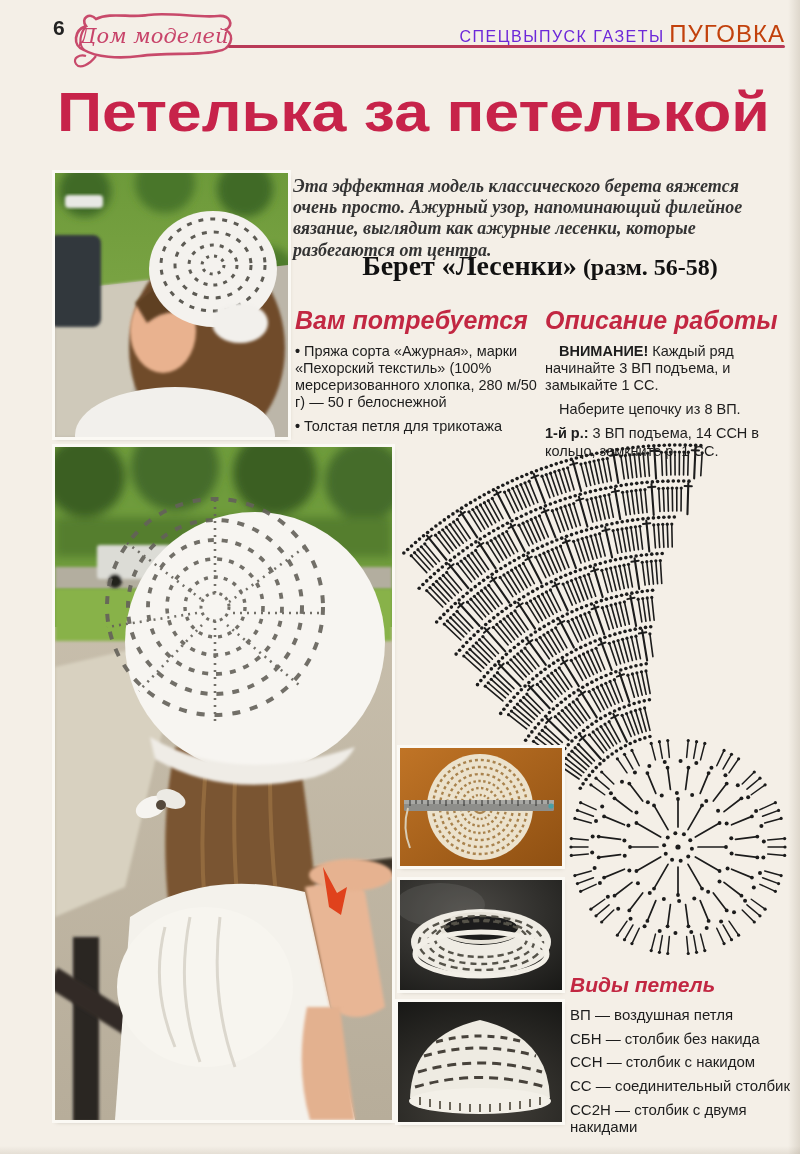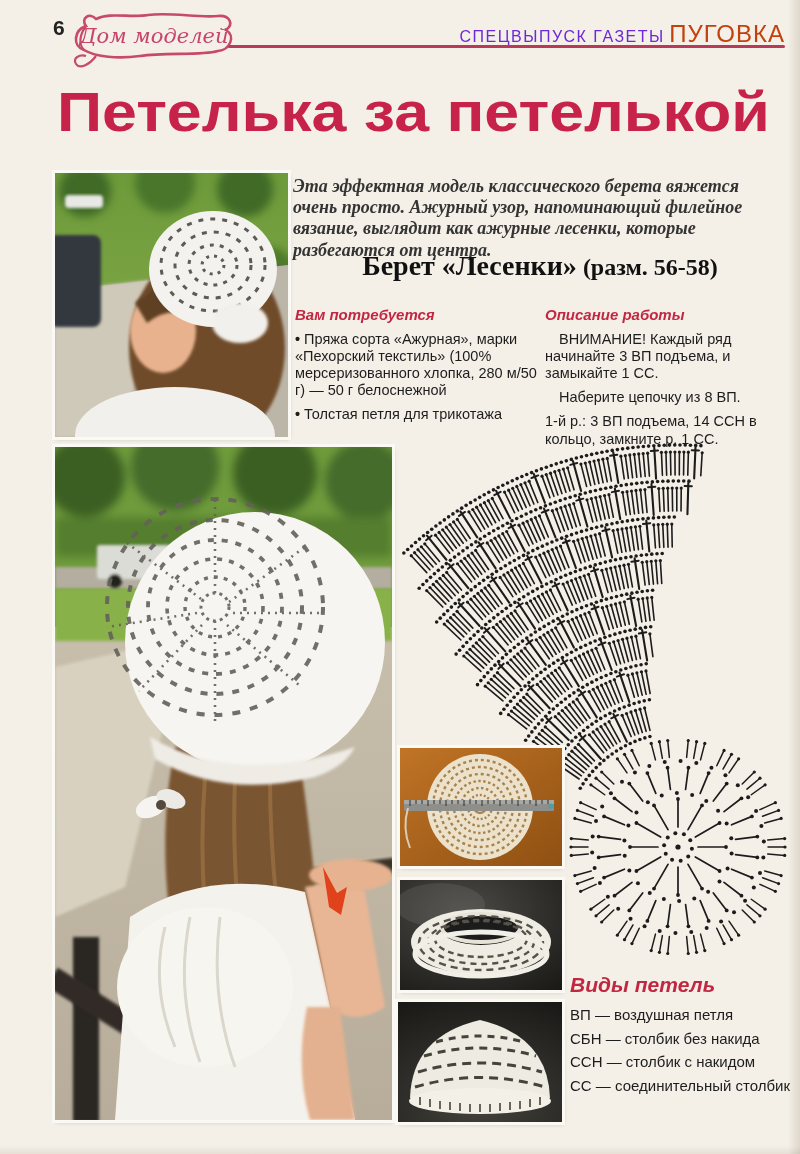--- a/index.html
+++ b/index.html
@@ -15,29 +15,29 @@
   .header-rule{left:228px;top:45px;width:557px;height:3px;background:#b93a58;border-radius:2px;}
   
   .main-title{left:57px;top:79px;font-size:56px;font-weight:bold;color:#c7234a;
               transform:scaleX(1.12);transform-origin:left top;white-space:nowrap;letter-spacing:0px;}
   
   .intro{left:293px;top:176px;width:494px;font-family:"Liberation Serif",serif;
          font-style:italic;font-size:18px;line-height:1.18;color:#343434;font-weight:bold;}
   .product-heading{left:293px;top:250px;width:494px;text-align:center;white-space:nowrap;font-family:Liberation Serif, serif;}
   .product-name{font-size:28px;font-weight:bold;color:#111;}
   .product-size{font-size:24px;font-weight:bold;color:#111;}
-  h3.rubric{margin:0 0 8px 0;font-size:15px;font-weight:bold;font-style:italic;color:#c22742;}
+  h3.rubric{margin:0 0 8px 0;font-size:25px;font-weight:bold;font-style:italic;color:#c22742;}
   .needs-col{left:295px;top:306px;width:242px;}
   .needs-list{margin:0;padding:0;list-style:none;font-size:14.5px;line-height:1.18;}
   .needs-list li{margin:0 0 7px 0;}
   .needs-list li::before{content:"• ";font-weight:bold;}
   .desc-col{left:545px;top:306px;width:245px;}
   .desc-col p{margin:0 0 7px 0;font-size:14.5px;line-height:1.18;}
   .indent{text-indent:14px;}
-  .lead{font-weight:normal;margin-top:40px;}
+  .lead{font-weight:bold;margin-top:40px;}
   
   .legend{left:570px;top:973px;width:228px;}
   .legend h3{font-size:21px;margin-bottom:9px;}
   .legend-item{font-size:15px;line-height:1.18;margin:0 0 6px 0;}
   
   .photo{box-shadow:0 0 0 3px #fbf9f4, 1px 2px 4px rgba(90,80,60,.35);}
   .edge-shade{right:0;top:0;width:12px;height:100%;
       background:linear-gradient(to right,rgba(0,0,0,0),rgba(120,105,80,.18));}
   .bottom-shade{left:0;bottom:0;width:100%;height:8px;
       background:linear-gradient(to bottom,rgba(0,0,0,0),rgba(120,105,80,.12));}
@@ -1573,17 +1573,18 @@
       </g>
     </g>
   </svg>
 
   <div class="abs legend">
     <h3 class="rubric">Виды петель</h3>
     <div class="legend-item">ВП — воздушная петля</div>
     <div class="legend-item">СБН — столбик без накида</div>
     <div class="legend-item">ССН — столбик с накидом</div>
     <div class="legend-item">СС — соединительный столбик</div>
+    <div class="legend-item">СС2Н — столбик с двумя накидами</div>
   </div>
 
   <div class="abs edge-shade"></div>
   <div class="abs bottom-shade"></div>
 </div>
 
 </body></html>

